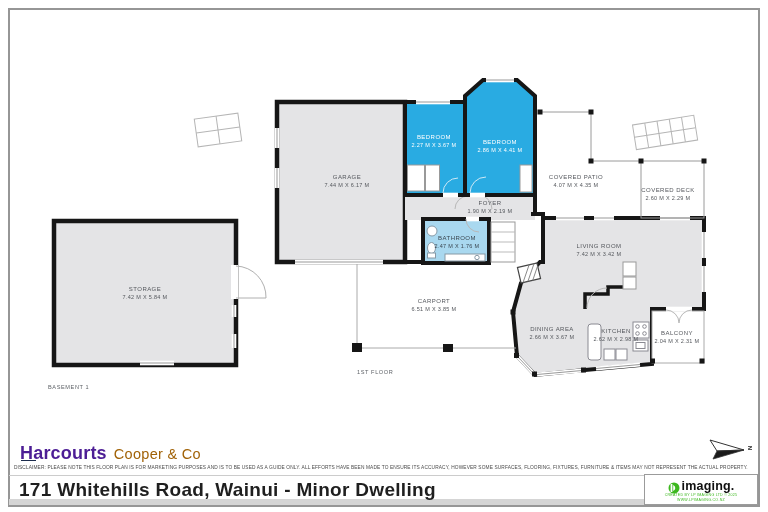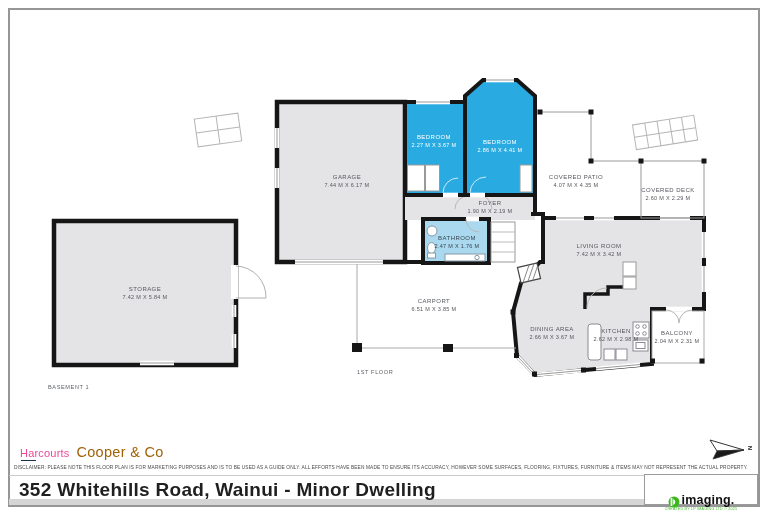--- a/index.html
+++ b/index.html
@@ -13,33 +13,33 @@
   .rlabel{position:absolute;transform:translate(-50%,-50%);text-align:center;
           white-space:nowrap;color:#54575c;z-index:3;}
   .rlabel .rname{font-size:6px;letter-spacing:.45px;}
   .rlabel .rdims{font-size:5.5px;letter-spacing:.3px;margin-top:1.5px;}
   .rlabel.white{color:#ffffff;}
   .rlabel.bath{color:#3a4650;}
   .flabel{position:absolute;font-size:5.6px;letter-spacing:.6px;color:#5f6368;z-index:3;}
 
   
   .brand{position:absolute;left:20px;top:443px;z-index:4;white-space:nowrap;}
-  .brand-primary{font-size:11px;font-weight:400;color:#ec4899;letter-spacing:.2px;}
+  .brand-primary{font-size:18px;font-weight:700;color:#4c1d95;letter-spacing:.2px;}
   .brand-secondary{font-size:14.5px;font-weight:400;color:#a16207;margin-left:7px;letter-spacing:.3px;}
   .brand-underline{position:absolute;left:21px;top:459.5px;width:15px;height:1.5px;background:#1b2b4c;z-index:4;}
   .disclaimer{position:absolute;left:14px;top:465px;font-size:4.8px;color:#4a4a4a;
               letter-spacing:.12px;white-space:nowrap;z-index:4;}
   .title-divider{position:absolute;left:9px;top:475px;width:748px;height:1px;background:#cccccc;z-index:2;}
   .address{position:absolute;left:19px;top:479px;font-size:19px;font-weight:700;color:#1f1f1f;
            letter-spacing:.3px;z-index:4;white-space:nowrap;}
   .bottom-band{position:absolute;left:9px;top:499px;width:748px;height:6px;background:#d5d5d5;z-index:2;}
 
   .vendor{position:absolute;left:644px;top:474px;width:114px;height:31px;background:#fff;
           border:1px solid #9b9b9b;z-index:5;display:flex;flex-direction:column;align-items:center;
-          justify-content:flex-start;padding-top:18px;box-sizing:border-box;}
+          justify-content:flex-start;padding-top:4px;box-sizing:border-box;}
   .vendor-row{display:flex;align-items:center;gap:2px;}
   .vendor-icon{display:inline-block;width:12px;height:12px;}
   .vendor-name{font-size:12.5px;font-weight:800;color:#0f0f0f;letter-spacing:.2px;}
   .vendor-credit{font-size:3.6px;color:#3cb81e;letter-spacing:.25px;line-height:1.5;text-align:center;}
 
   .compass{position:absolute;left:704px;top:436px;width:54px;height:28px;z-index:4;}
   .compass-n{position:absolute;left:44px;top:9px;font-size:6px;font-weight:700;color:#222;
              transform:rotate(90deg);}
 </style>
 </head>
@@ -279,21 +279,21 @@
   </div>
 
   <div class="brand">
     <span class="brand-primary">Harcourts</span><span class="brand-secondary">Cooper &amp; Co</span>
   </div>
   <div class="brand-underline"></div>
 
   <div class="disclaimer">DISCLAIMER: PLEASE NOTE THIS FLOOR PLAN IS FOR MARKETING PURPOSES AND IS TO BE USED AS A GUIDE ONLY. ALL EFFORTS HAVE BEEN MADE TO ENSURE ITS ACCURACY, HOWEVER SOME SURFACES, FLOORING, FIXTURES, FURNITURE &amp; ITEMS MAY NOT REPRESENT THE ACTUAL PROPERTY.</div>
 
   <div class="title-divider"></div>
-  <div class="address">352 Whitehills Road, Wainui - Minor Dwelling</div>
+  <div class="address">171 Whitehills Road, Wainui - Minor Dwelling</div>
   <div class="bottom-band"></div>
 
   <div class="vendor">
     <div class="vendor-row">
       <span class="vendor-icon">
         <svg viewBox="0 0 12 12" width="12" height="12">
           <circle cx="6" cy="6" r="5.5" fill="#3cb81e"></circle>
           <rect x="2.6" y="2" width="1.8" height="8" fill="#ffffff"></rect>
           <path d="M5.2,3 A3.2,3.2 0 0 1 5.2,9 Z" fill="#ffffff"></path>
         </svg>

